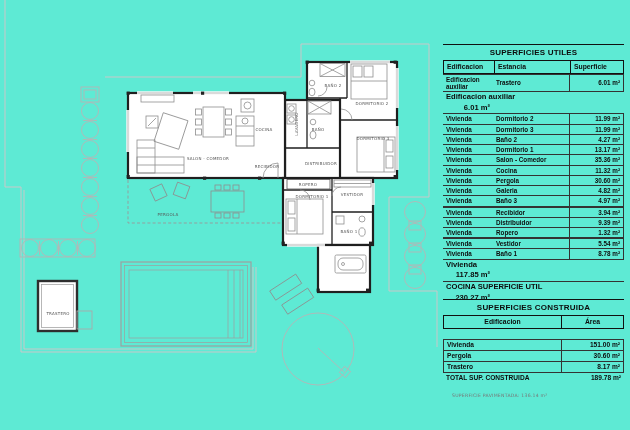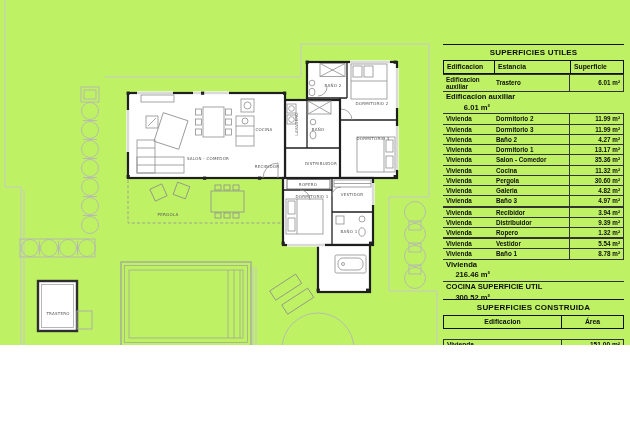--- a/index.html
+++ b/index.html
@@ -1,16 +1,16 @@
 <!DOCTYPE html>
 <html><head>
 <meta charset="utf-8">
 <style>
   html,body{margin:0;padding:0;background:#fff;}
-  #stage{position:relative;width:630px;height:345px;background:#bef264;overflow:hidden;
+  #stage{position:relative;width:630px;height:430px;background:#5eead4;overflow:hidden;
          font-family:"Liberation Sans",sans-serif;}
   #stage *{box-sizing:border-box;}
   svg{position:absolute;left:0;top:0;}
   
   .plan-label{position:absolute;transform:translate(-50%,-50%);font-size:4px;
     letter-spacing:.25px;color:#555;white-space:nowrap;font-family:"DejaVu Sans",sans-serif;}
   .plan-label.rot{transform:translate(-50%,-50%) rotate(-90deg);}
   
   .tbl{position:absolute;left:443px;width:181px;color:#0c0c0c;}
   #tbl-utiles{top:44px;}
@@ -377,27 +377,27 @@
 
         <div class="t-row">
           <span class="c1">Vivienda</span>
           <span class="c2">Baño 1</span>
           <span class="num c3">8.78 m²</span>
         </div>
 
         <div class="t-row subtotal">
           <span class="c1">Vivienda</span>
           <span class="c2"></span>
-          <span class="num c3">216.46 m²</span>
+          <span class="num c3">117.85 m²</span>
         </div>
 
         <div class="t-row total">
           <span class="c1">COCINA SUPERFICIE UTIL</span>
           <span class="c2"></span>
-          <span class="num c3">300.52 m²</span>
+          <span class="num c3">230.27 m²</span>
         </div>
       </div>
   </div>
 
   <div class="tbl" id="tbl-constr">
     <div class="tbl-title">SUPERFICIES CONSTRUIDA</div>
     <div class="tbl-head">
       <span>Edificacion</span>
       <span class="hsep">Área</span>
     </div>

